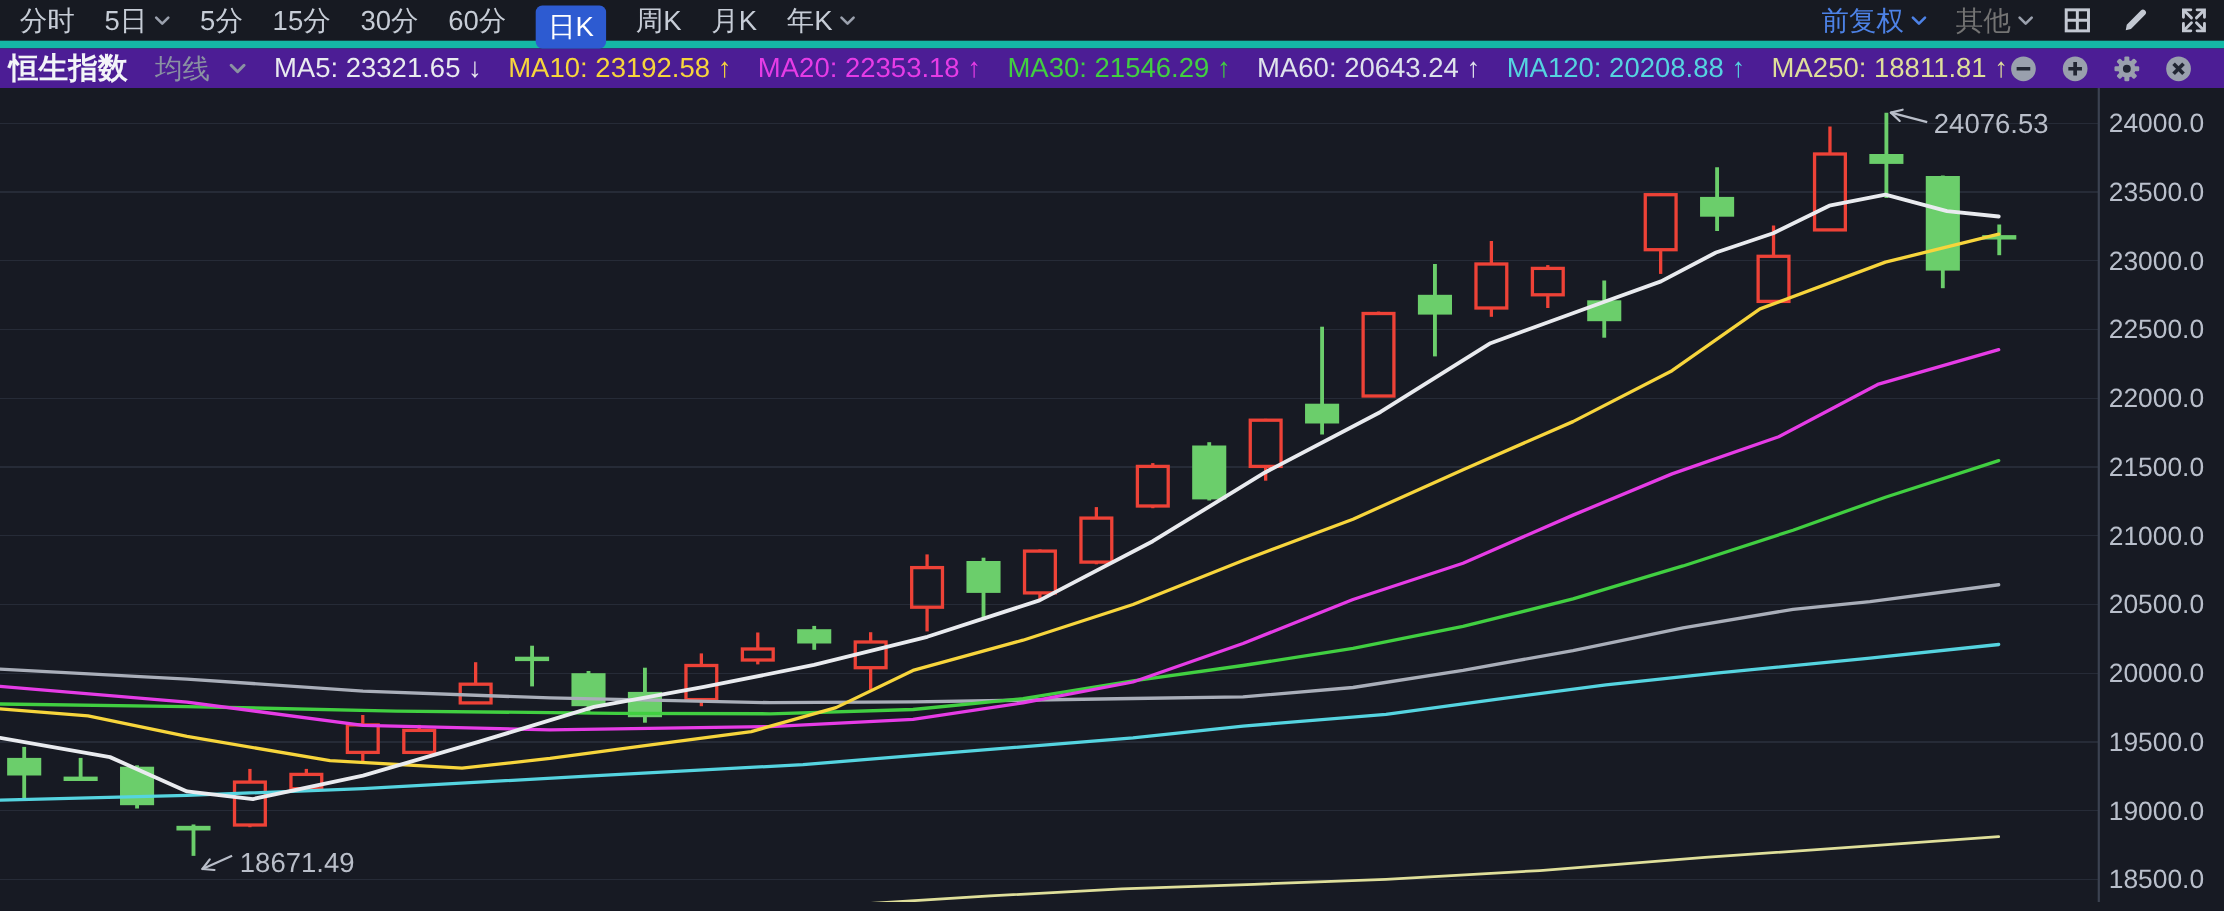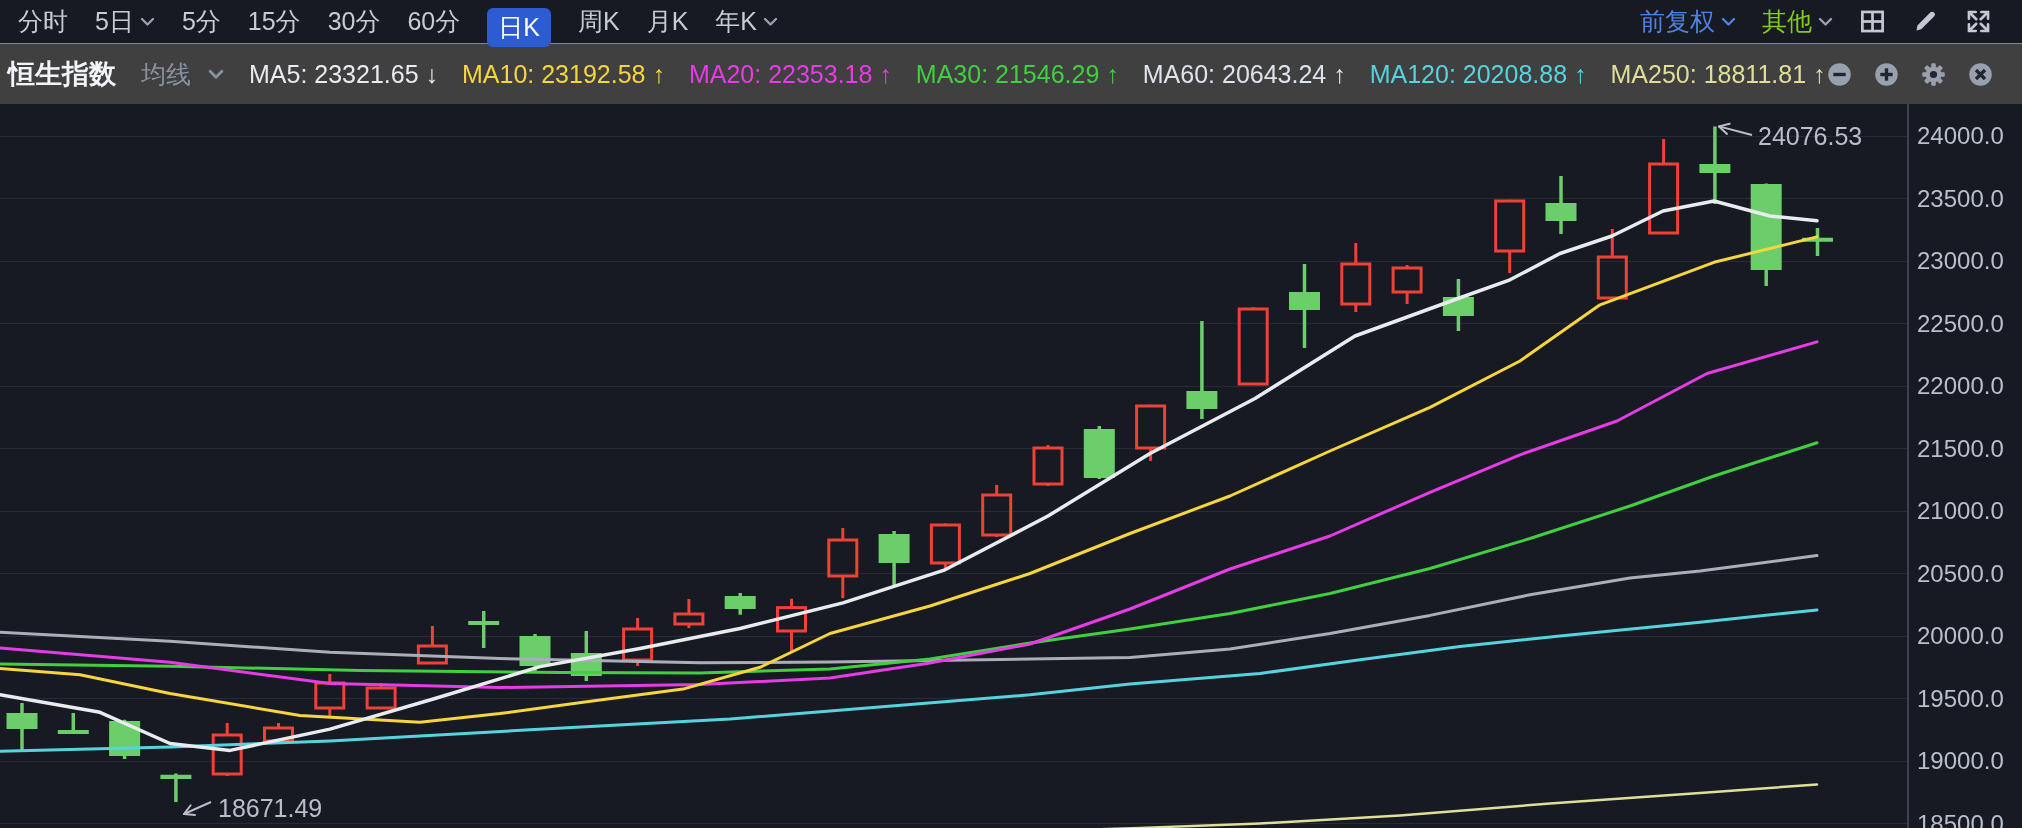--- a/index.html
+++ b/index.html
@@ -1,28 +1,28 @@
 <!DOCTYPE html>
 <html><head>
 <meta charset="utf-8">
 <style>
   html,body{margin:0;padding:0;background:#171a23;}
   body{width:2022px;height:828px;overflow:hidden;font-family:"Liberation Sans","DejaVu Sans",sans-serif;
        -webkit-font-smoothing:antialiased;}
   .topbar{height:44px;background:#171a22;display:flex;align-items:center;justify-content:space-between;
-          border-bottom:1px solid #14b8a6;box-sizing:border-box;}
+          border-bottom:7px solid #14b8a6;box-sizing:border-box;}
   .tb-left{display:flex;align-items:center;gap:27px;padding-left:18px;}
   .tb-item{color:#c6ccd6;font-size:25px;display:flex;align-items:center;gap:6px;cursor:pointer;white-space:nowrap;}
   .tb-item.active{background:#2d5bd1;color:#ffffff;border-radius:6px;padding:3px 11px;margin-top:12px;}
-  .tb-right{display:flex;align-items:center;gap:26px;padding-right:30px;}
+  .tb-right{display:flex;align-items:center;gap:26px;padding-right:14px;}
   .tb-accent{color:#4d82e6;}
-  .tb-muted{color:#84cc16;}
+  .tb-muted{color:#737373;}
   .chev{display:inline-block;}
   .icon-btn{display:flex;align-items:center;justify-content:center;cursor:pointer;}
-  .legendbar{height:60px;background:#404040;display:flex;align-items:center;justify-content:space-between;text-align:center;}
+  .legendbar{height:36px;background:#4c1d95;display:flex;align-items:center;justify-content:space-between;text-align:center;}
   .lg-left{display:flex;align-items:center;gap:25px;padding-left:8px;white-space:nowrap;}
   .symbol{color:#f2f4f8;font-size:27px;font-weight:bold;}
   .ma-selector{color:#8a92a2;font-size:25px;display:flex;align-items:center;gap:17px;cursor:pointer;}
   .ma-item{font-size:25px;font-weight:500;}
   .lg-right{display:flex;align-items:center;gap:20px;padding-right:30px;}
   .chart-wrap{position:relative;width:2022px;height:740px;background:#171a23;}
   svg{display:block;}
 </style>
 </head>
 <body>

